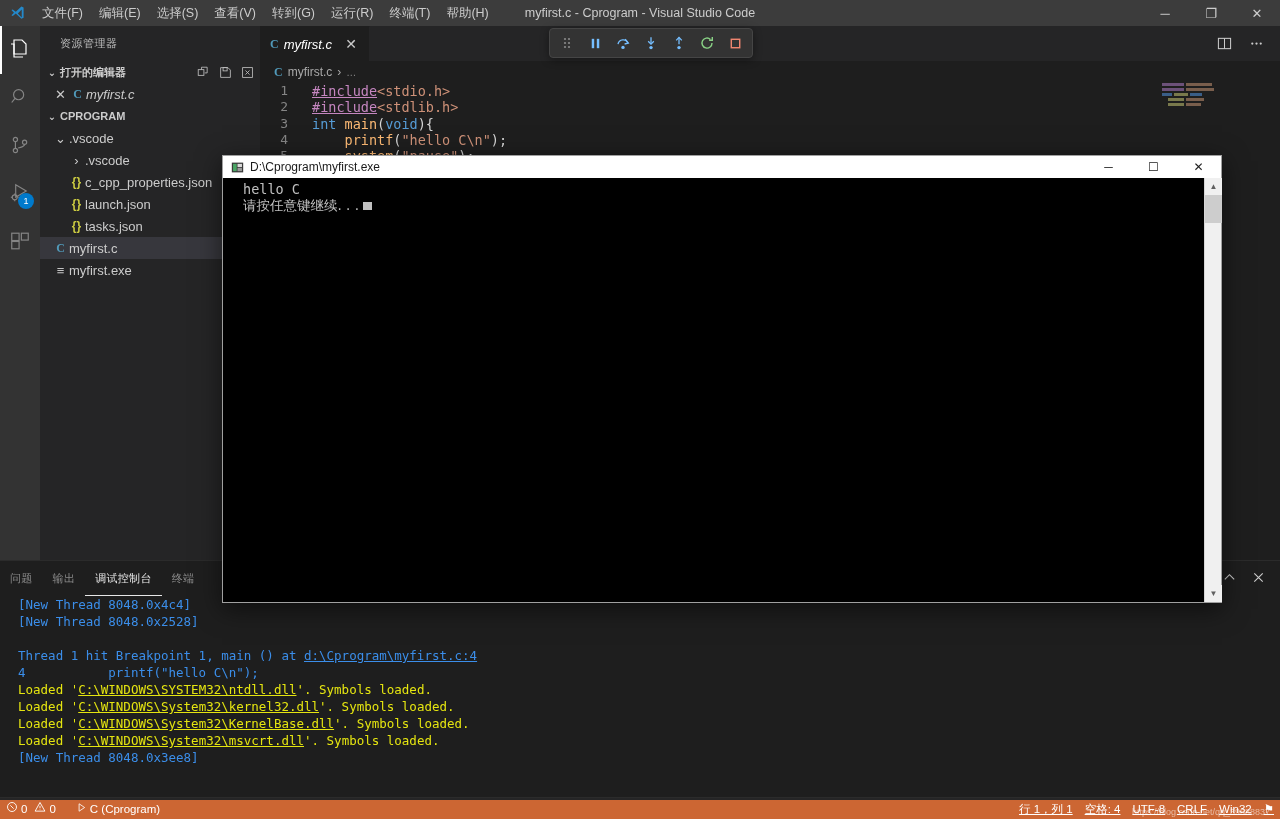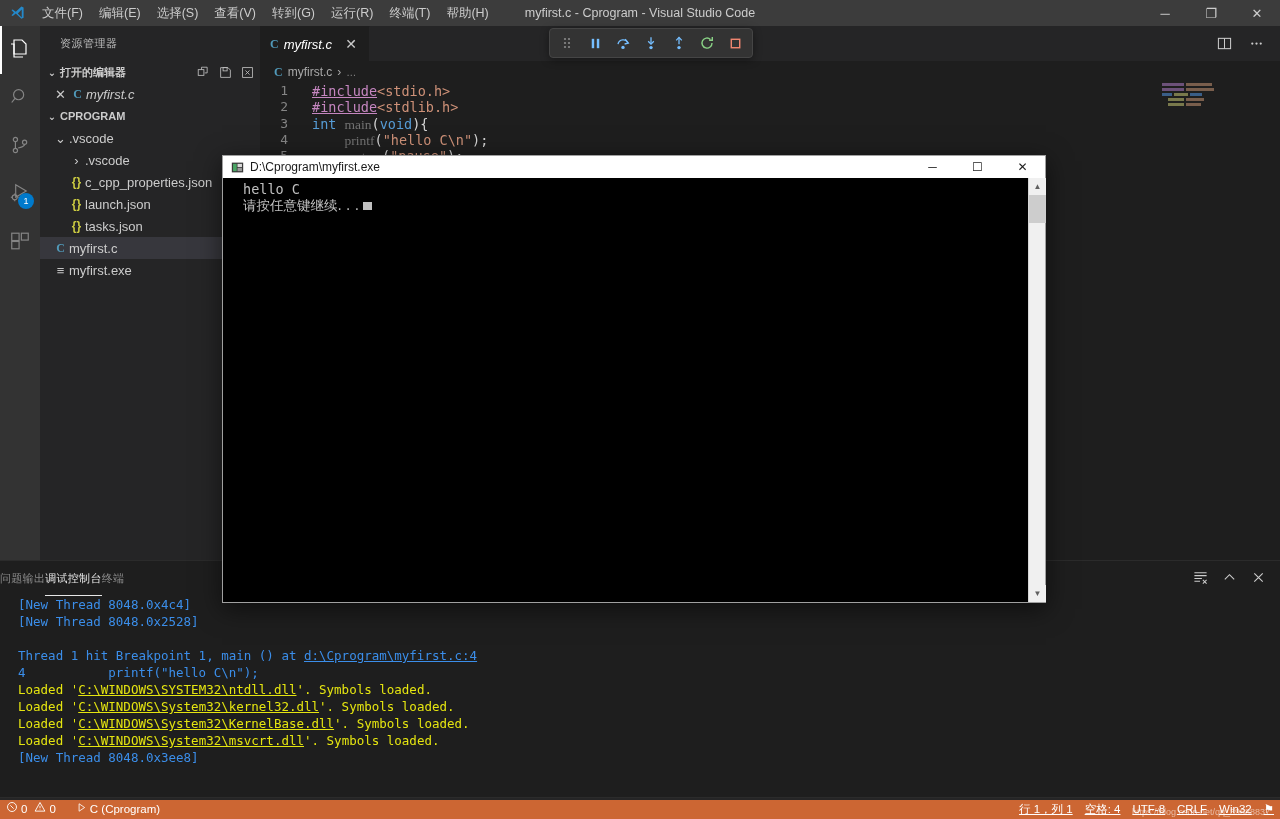--- a/index.html
+++ b/index.html
@@ -50,46 +50,46 @@
 
   
   #dbgbar{ position:absolute; left:289px; top:2px; height:30px; background:#333333; border:1px solid #454545; border-radius:4px; display:flex; align-items:center; padding:0 4px; gap:2px; z-index:30; box-shadow:0 2px 8px rgba(0,0,0,.4); }
   .dbgbtn{ width:26px; height:26px; display:flex; align-items:center; justify-content:center; border-radius:3px; }
 
   
   #code{ position:absolute; left:0; right:0; top:57px; height:97px; overflow:hidden; font-family:"DejaVu Sans Mono","Liberation Mono",monospace; font-size:13.5px; }
   .cl{ height:16.3px; line-height:16.3px; display:flex; white-space:pre; }
   .ln{ width:40px; text-align:right; color:#858585; flex:0 0 40px; padding-right:12px; font-size:13px; }
   .ctext{ padding-left:12px; }
-  .kw{ color:#569cd6; } .fn{ color:#737373;font-family:Liberation Serif, serif; } .str{ color:#ce9178; }
+  .kw{ color:#569cd6; } .fn{ color:#fdba74; } .str{ color:#ce9178; }
   .pre{ color:#c586c0;text-decoration:underline; } .inc{ color:#ce9178; } .pl{ color:#d4d4d4; }
   #minimap{ position:absolute; right:14px; top:57px; width:104px; height:60px; opacity:.85; }
   .mm-line{ height:3px; margin-bottom:2px; display:flex; gap:2px; }
   .mm-seg{ height:3px; }
 
   
   #panel{ position:absolute; left:0; right:0; bottom:0; top:560px; background:#1e1e1e; border-top:1px solid #2b2b2b; }
   #panel-head{ height:35px; display:flex; align-items:center; position:relative; }
-  .ptab{ padding:0 0; font-size:11px; color:#8a8a8a; height:35px; line-height:35px; letter-spacing:.3px; }
+  .ptab{ padding:0 10px; font-size:11px; color:#8a8a8a; height:35px; line-height:35px; letter-spacing:.3px; }
   .ptab.active{ color:#e7e7e7; border-bottom:1px solid #e7e7e7; }
   #panel-actions{ margin-left:auto; display:flex; align-items:center; gap:14px; padding-right:14px; color:#cccccc; }
   #dbgconsole{ position:absolute; left:0; right:0; top:35px; bottom:22px; overflow:hidden; font-family:"DejaVu Sans Mono","Liberation Mono",monospace; font-size:12.5px; padding-left:18px; }
   .dl{ height:17px; line-height:17px; white-space:pre; }
   .blue{ color:#3b8eea; } .yellow{ color:#e5e510; }
   .ulink{ text-decoration:underline; }
   #dbginput{ position:absolute; left:0; right:0; bottom:0; height:22px; display:flex; align-items:center; padding-left:12px; border-top:1px solid #2b2b2b; background:#252526; color:#cccccc; font-size:13px; }
   #dbginput .chev{ color:#cccccc; font-size:12px; }
 
   
   #statusbar{ position:absolute; left:0; right:0; bottom:0; height:19px; background:#cc6633; display:flex; align-items:center; font-size:11.5px; color:#ffffff; }
   .st{ padding:0 6px; height:19px; line-height:19px; display:flex; align-items:center; gap:3px; white-space:nowrap; }
   #st-right{ margin-left:auto; display:flex; align-items:center;text-decoration:underline; }
 
   
-  #conwin{ position:absolute; left:222px; top:155px; width:824px; height:448px; background:#ffffff; border:1px solid #a0a0a0; box-shadow:0 6px 24px rgba(0,0,0,.55); z-index:100; }
+  #conwin{ position:absolute; left:222px; top:155px; width:1000px; height:448px; background:#ffffff; border:1px solid #a0a0a0; box-shadow:0 6px 24px rgba(0,0,0,.55); z-index:100; }
   #conwin-title{ height:22px; background:#ffffff; display:flex; align-items:center; padding-left:8px; font-size:12px; color:#1a1a1a; font-family:"Liberation Sans",sans-serif; }
   #conwin-ctrls{ margin-left:auto; display:flex; height:22px; }
   .cwc{ width:45px; height:22px; display:flex; align-items:center; justify-content:center; color:#1a1a1a; font-size:12px; }
   #conwin-body{ position:absolute; left:0; right:0; top:22px; bottom:0; background:#000000; color:#c0c0c0; font-family:"DejaVu Sans Mono","Liberation Mono",monospace; font-size:13.5px; padding:4px 0 0 20px; overflow:hidden; }
   .conline{ height:15.5px; line-height:15.5px; white-space:pre; }
   .caret{ display:inline-block; width:9px; height:8px; background:#c0c0c0; vertical-align:baseline; margin-left:4px; }
   #conwin-scroll{ position:absolute; right:0; top:22px; bottom:0; width:17px; background:#f0f0f0; border-left:1px solid #d6d6d6; }
   .sb-arrow{ width:17px; height:17px; display:flex; align-items:center; justify-content:center; font-size:8px; color:#606060; background:#f0f0f0; }
   #sb-thumb{ position:absolute; top:17px; left:0; width:17px; height:28px; background:#cdcdcd; }
   #sb-down{ position:absolute; bottom:0; left:0; }

